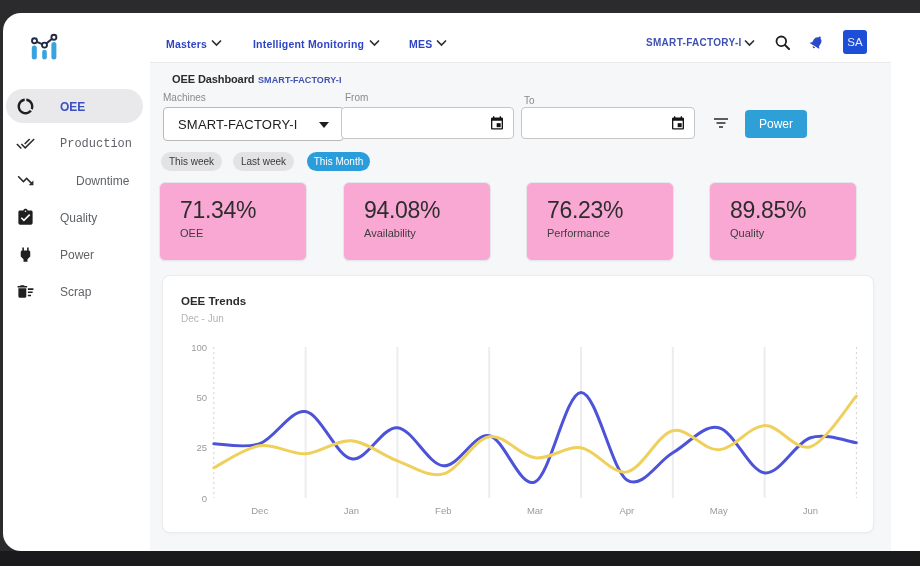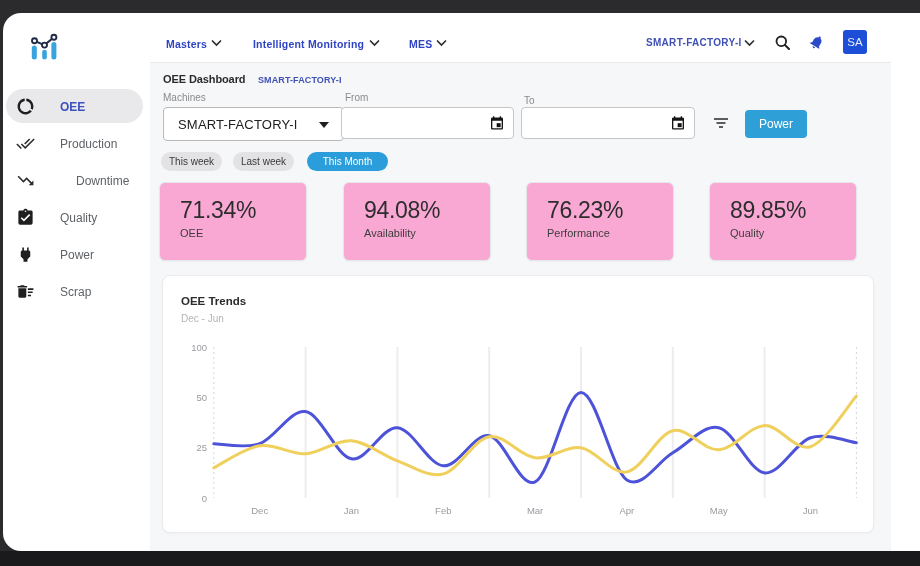--- a/index.html
+++ b/index.html
@@ -16,21 +16,21 @@
 .factory-top { position:absolute; top:37px; left:646px; font-size:10px; font-weight:bold; color:#3f51b5; letter-spacing:0.3px; }
 .avatar { position:absolute; left:843px; top:30px; width:24px; height:24px; background:#1d4ed8; border-radius:3px; color:#e9edf9; font-size:11.5px; text-align:center; line-height:24px; }
 
 
 .pill { position:absolute; left:6px; top:89px; width:137px; height:34px; background:#e9e9eb; border-radius:17px; }
 .sideitem { position:absolute; left:60px; font-size:12px; color:#5f6368; }
 .sideitem.active { color:#3c50c0; font-weight:bold; }
 .sideicon { position:absolute; left:16px; width:19px; height:19px; }
 
 
-.title { position:absolute; left:163px; top:73px; font-size:11px; font-weight:bold; color:#2b2b2b; letter-spacing:-0.1px; }
+.title { position:absolute; left:172px; top:73px; font-size:11px; font-weight:bold; color:#2b2b2b; letter-spacing:-0.1px; }
 .titletag { position:absolute; left:258px; top:75px; font-size:9px; font-weight:bold; color:#3f51b5; letter-spacing:0.1px; }
 .flabel { position:absolute; font-size:10px; color:#8a8a8a; }
 .selectbox { position:absolute; left:163px; top:107px; width:181px; height:34px; border:1px solid #b9b9b9; border-radius:4px; background:#fff; }
 .selecttext { position:absolute; left:14px; top:9px; font-size:13px; color:#202020; letter-spacing:0.2px; }
 .caret { position:absolute; right:14px; top:14px; width:0; height:0; border-left:5px solid transparent; border-right:5px solid transparent; border-top:6px solid #1f1f1f; }
 .datebox { position:absolute; top:107px; height:32px; border:1px solid #c6c6c6; border-radius:4px; background:#fff; }
 .filtericon { position:absolute; left:712px; top:114px; width:18px; height:18px; }
 .submit { position:absolute; left:745px; top:110px; width:62px; height:28px; background:#2f9fd8; border-radius:4px; color:#fff; font-size:12px; text-align:center; line-height:28px; }
 
 
@@ -87,21 +87,21 @@
 </svg>
 <svg class="abs" style="left:809px; top:34px;" width="16" height="16" viewBox="0 0 24 24">
   <g transform="rotate(32 12 12)">
       <path fill="#2b49c9" d="M12 22.5c1.1 0 2-.9 2-2h-4c0 1.1.9 2 2 2zm6-6.5v-5c0-3.07-1.63-5.64-4.5-6.32V4c0-.83-.67-1.5-1.5-1.5s-1.5.67-1.5 1.5v.68C7.64 5.36 6 7.92 6 11v5l-2 2v1h16v-1l-2-2z"></path>
     </g>
 </svg>
 <div class="avatar">SA</div>
 
 <div class="pill"></div>
 <div class="sideitem active" style="top:100px;">OEE</div>
-<div class="sideitem" style="top:137px;">Production</div>
+<div class="sideitem" style="top:137px;font-family:Liberation Mono, monospace;">Production</div>
 <div class="sideitem" style="top:174px;margin-left:16px;">Downtime</div>
 <div class="sideitem" style="top:211px;">Quality</div>
 <div class="sideitem" style="top:248px;">Power</div>
 <div class="sideitem" style="top:285px;">Scrap</div>
 
 <svg class="sideicon" style="top:97px;" viewBox="0 0 24 24">
     <path fill="#1f1f1f" d="M13 2.05v3.03c3.39.49 6 3.39 6 6.92 0 .9-.18 1.75-.48 2.54l2.6 1.53c.56-1.24.88-2.62.88-4.07 0-5.18-3.95-9.45-9-9.95zM12 19c-3.87 0-7-3.13-7-7 0-3.53 2.61-6.43 6-6.92V2.05c-5.06.5-9 4.76-9 9.95 0 5.52 4.47 10 9.99 10 3.31 0 6.24-1.61 8.06-4.09l-2.6-1.53C16.17 17.98 14.21 19 12 19z"></path>
   </svg>
 <svg class="sideicon" style="top:134px;" viewBox="0 0 24 24">
     <path fill="#2b2b2b" d="M18 7l-1.41-1.41-6.34 6.34 1.41 1.41L18 7zm4.24-1.41L11.66 16.17 7.48 12l-1.41 1.41L11.66 19l12-12-1.42-1.41zM.41 13.41L6 19l1.41-1.41L1.83 12 .41 13.41z"></path>
@@ -142,21 +142,21 @@
   </svg>
 <svg class="filtericon" viewBox="0 0 18 18">
   <line x1="2" y1="5" x2="16" y2="5" stroke="#4a4a4a" stroke-width="1.8"></line>
   <line x1="4.5" y1="9" x2="13.5" y2="9" stroke="#4a4a4a" stroke-width="1.8"></line>
   <line x1="7" y1="13" x2="11" y2="13" stroke="#4a4a4a" stroke-width="1.8"></line>
 </svg>
 <div class="submit">Power</div>
 
 <div class="chip" style="left:161px; width:61px;">This week</div>
 <div class="chip" style="left:233px; width:61px;">Last week</div>
-<div class="chip active" style="left:307px; width:81px;">This Month</div>
+<div class="chip active" style="left:307px; width:63px;">This Month</div>
 
 <div class="card" style="left:159px;">
     <div class="cardnum">71.34%</div>
     <div class="cardlabel">OEE</div>
   </div>
 <div class="card" style="left:343px;">
     <div class="cardnum">94.08%</div>
     <div class="cardlabel">Availability</div>
   </div>
 <div class="card" style="left:526px;">

